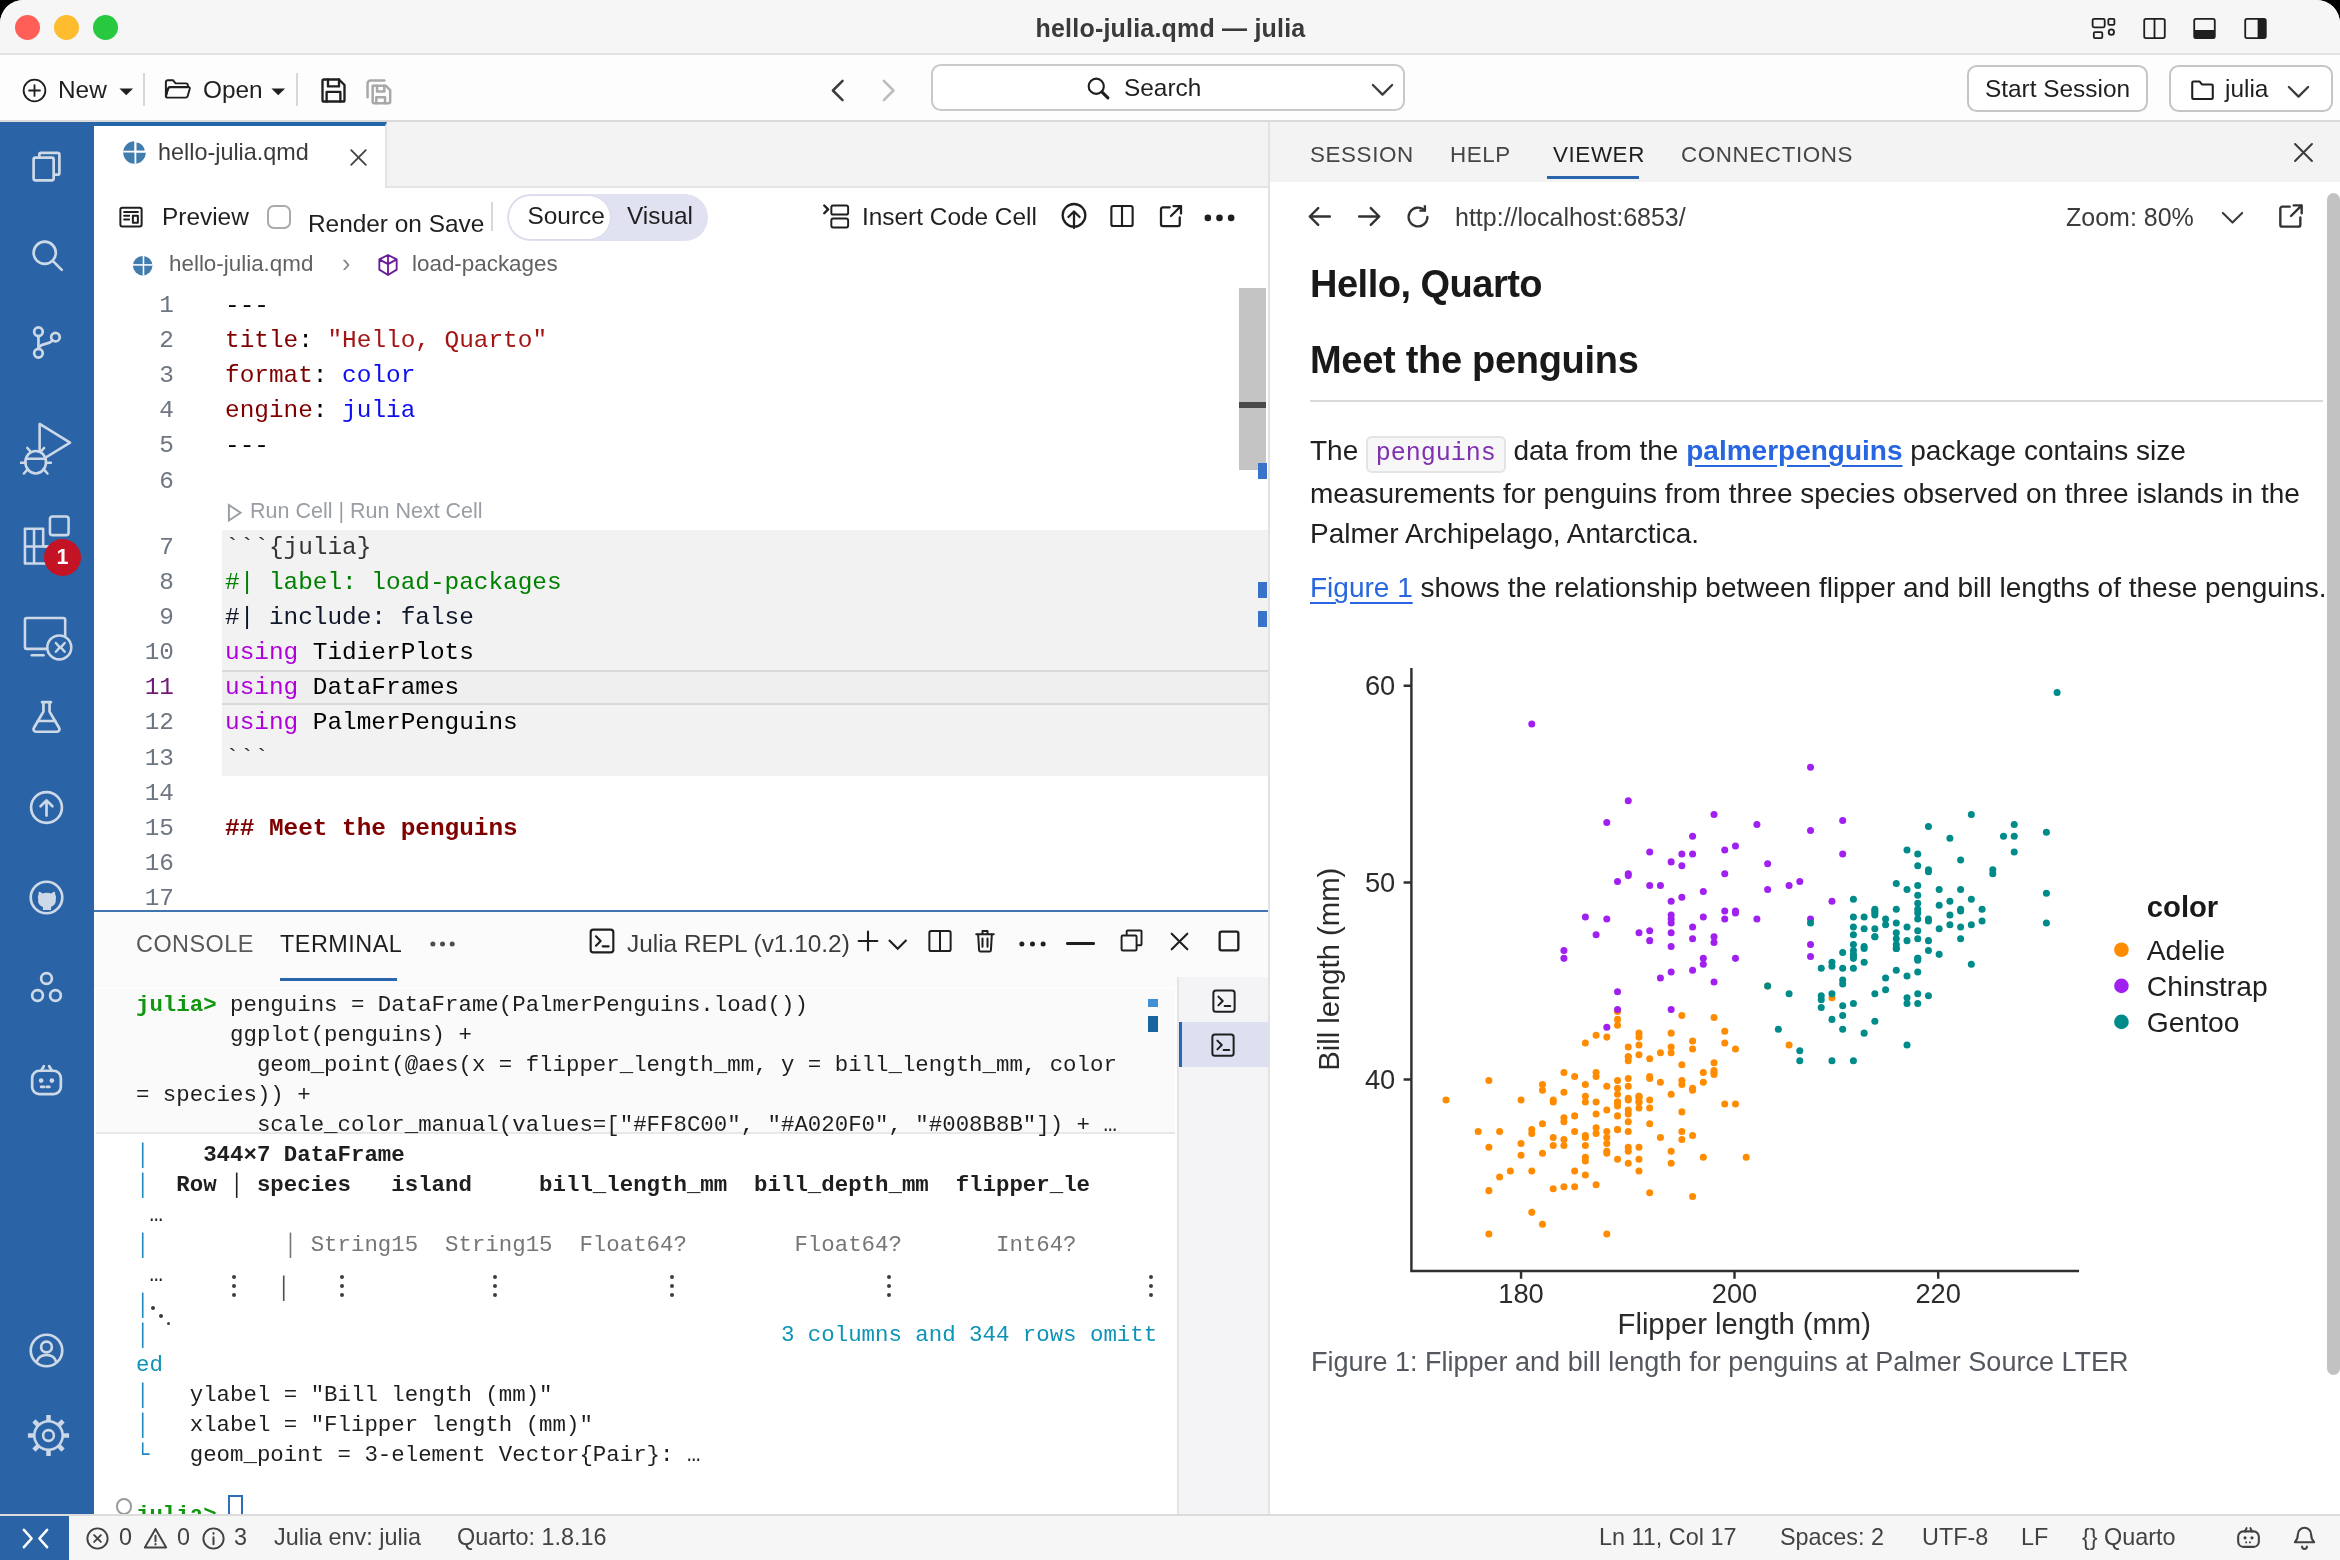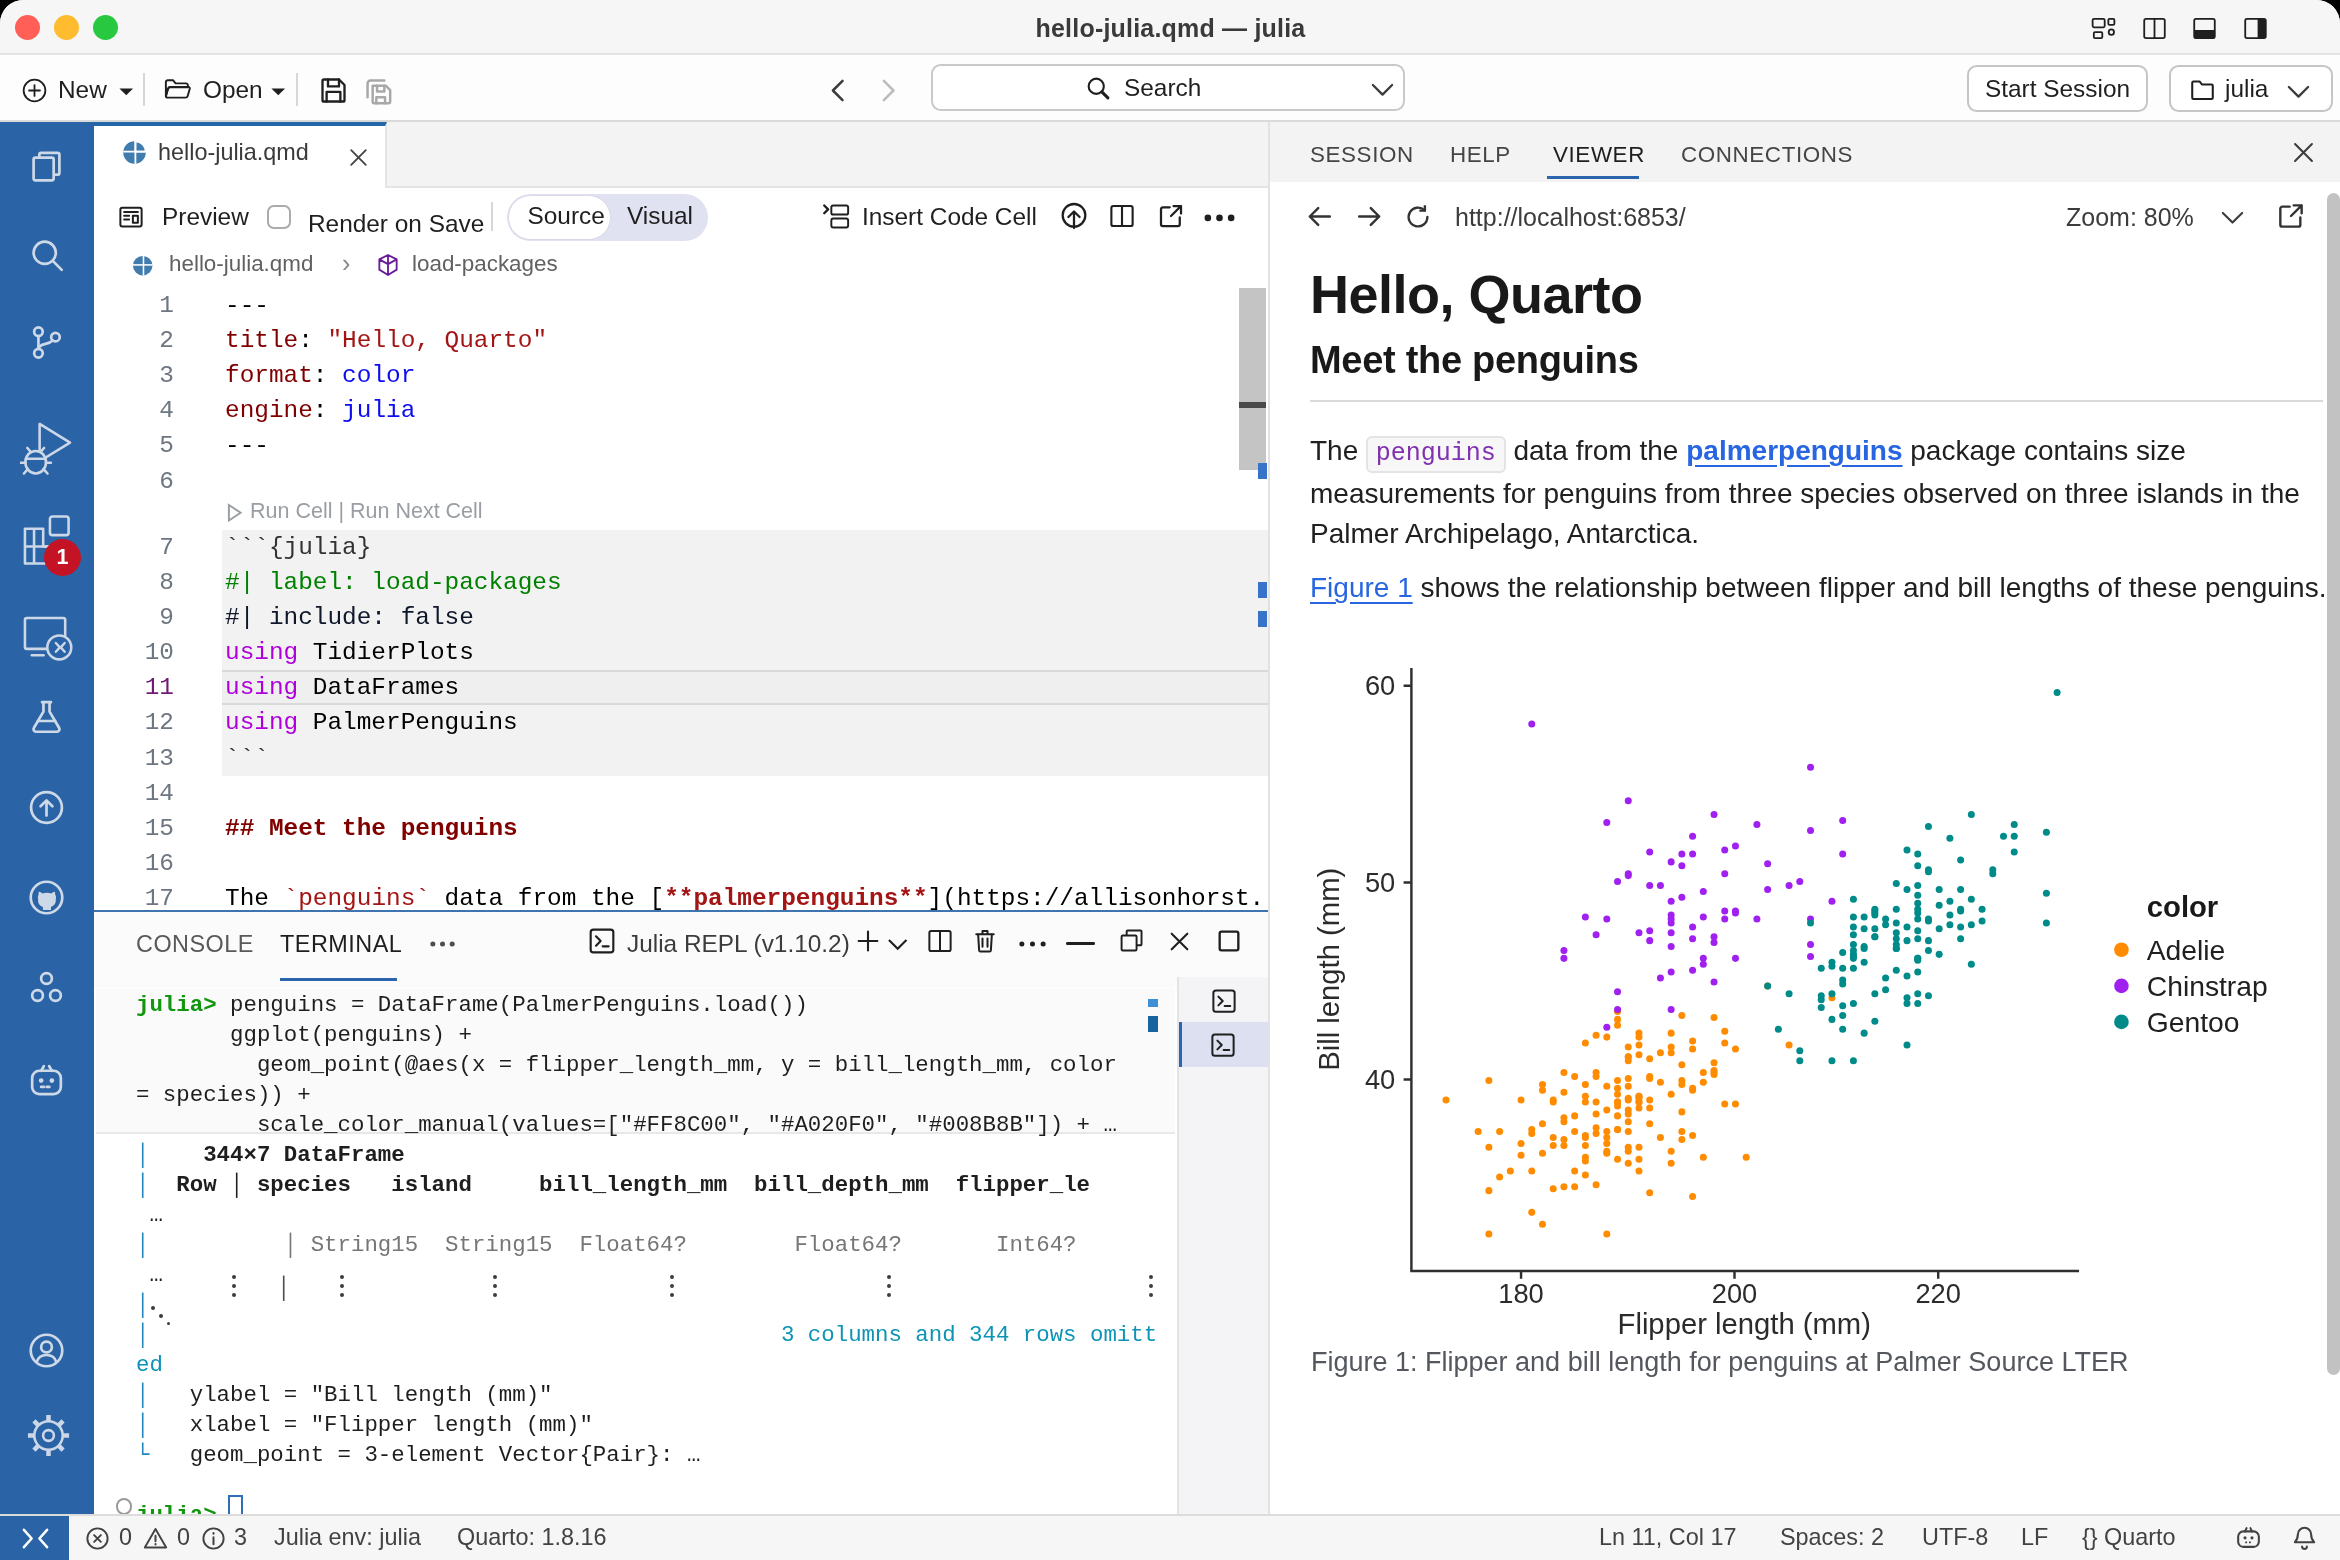--- a/index.html
+++ b/index.html
@@ -303,21 +303,20 @@
     <span style="margin-left:25px">Run Cell | Run Next Cell</span>
   </div>
   <div class="cl" style="top:242px;color:#333">```{julia}</div>
   <div class="cl" style="top:277px;color:#008000">#| label: load-packages</div>
   <div class="cl" style="top:312px;color:#0f172a">#| include: false</div>
   <div class="cl" style="top:347px"><span style="color:#af00db">using</span> TidierPlots</div>
   <div class="cl" style="top:382px"><span style="color:#af00db">using</span> DataFrames</div>
   <div class="cl" style="top:417px"><span style="color:#af00db">using</span> PalmerPenguins</div>
   <div class="cl" style="top:453px;color:#333">```</div>
   <div class="cl" style="top:523px;color:#800000;font-weight:bold">## Meet the penguins</div>
-  <div class="cl" style="top:593px">The <span style="color:#a31515">`penguins`</span> data from the [<span style="color:#a31515;font-weight:bold">**palmerpenguins**</span>](https://allisonhorst.</div>
   <div class="abs" style="left:1145px;top:0;width:27px;height:182px;background:#c4c4c4"></div>
   <div class="abs" style="left:1145px;top:114px;width:27px;height:5.9px;background:#4a4a4a"></div>
   <div class="abs" style="left:1164px;top:175px;width:8.8px;height:15.6px;background:#3673c9"></div>
   <div class="abs" style="left:1164px;top:294px;width:8.8px;height:15.6px;background:#3673c9"></div>
   <div class="abs" style="left:1164px;top:323px;width:8.8px;height:15.6px;background:#3673c9"></div>
 </div>
 <div id="panel">
   <div class="abs" style="left:2px;top:77px;width:1079px;height:145px;background:#fafafa"></div>
   <div class="abs" style="left:2px;top:220px;width:1079px;height:2px;background:#e8e8e8"></div>
   <div id="phead">
@@ -440,21 +439,21 @@
     <div class="abs" style="left:185px;top:20.5px">http://localhost:6853/</div>
     <div class="abs" style="left:796px;top:20.5px">Zoom: 80%</div>
     <svg class="abs" style="left:949px;top:27px" width="27" height="19.5" viewBox="0 0 28 20">
           <path d="M4 4l10 10L24 4" fill="none" stroke="#3c3c3c" stroke-width="2.2" stroke-linecap="round" stroke-linejoin="round"></path>
         </svg>
     <svg class="abs" style="left:1005px;top:17.6px" width="32" height="32" viewBox="0 0 24 24">
           <path d="M11 5H5.5A1.5 1.5 0 004 6.5v12A1.5 1.5 0 005.5 20h12a1.5 1.5 0 001.5-1.5V13" fill="none" stroke="#333" stroke-width="1.8" stroke-linecap="round"></path>
           <path d="M14 4h6v6M20 4l-8 8" fill="none" stroke="#333" stroke-width="1.8" stroke-linejoin="round" stroke-linecap="round"></path>
         </svg>
   </div>
-  <div class="abs" style="left:40px;top:141px;font-size:54px;font-weight:700;color:#191919;letter-spacing:-0.5px">Hello, Quarto</div>
+  <div class="abs" style="left:40px;top:141px;font-size:38px;font-weight:700;color:#191919;letter-spacing:-0.5px">Hello, Quarto</div>
   <div class="abs" style="left:40px;top:217px;font-size:38px;font-weight:700;color:#191919;letter-spacing:-0.3px">Meet the penguins</div>
   <div class="abs" style="left:40px;top:278px;width:1013px;height:2px;background:#dadada"></div>
   <div class="abs" style="left:40px;top:309px;width:1019px;font-size:28px;line-height:40px;color:#202020">The <span style="font-family:'Liberation Mono',monospace;font-size:25px;color:#8031b0;background:#f7f7f7;border:2px solid #e4e4e4;border-radius:5.9px;padding:1px 7.8px 2.9px">penguins</span> data from the <span class="rlink" style="font-weight:bold">palmerpenguins</span> package contains size measurements for penguins from three species observed on three islands in the Palmer Archipelago, Antarctica.</div>
   <div class="abs" style="left:40px;top:450px;width:1073px;font-size:28px;color:#202020;white-space:nowrap"><span class="rlink">Figure 1</span> shows the relationship between flipper and bill lengths of these penguins.</div>
   <div class="abs" style="left:41px;top:1225px;font-size:27px;color:#54585e">Figure 1: Flipper and bill length for penguins at Palmer Source LTER</div>
   <div class="abs" style="left:1057px;top:71px;width:12.7px;height:1182px;background:#c2c2c2;border-radius:6.8px"></div>
   <svg class="abs" style="left:9.8px;top:512px" width="1063" height="731" viewBox="0 0 1090 750">
     <path d="M134.5 35V653.5H819.5" fill="none" stroke="#2f2f2f" stroke-width="2.5"></path>
     <path d="M134.5 53h-8M134.5 255h-8M134.5 457h-8M247 653.5v8M466 653.5v8M675 653.5v8" stroke="#2f2f2f" stroke-width="2.5"></path>
     <text x="118" y="63" font-size="28" fill="#2b2b2b" text-anchor="end" font-family="Liberation Sans">60</text>

